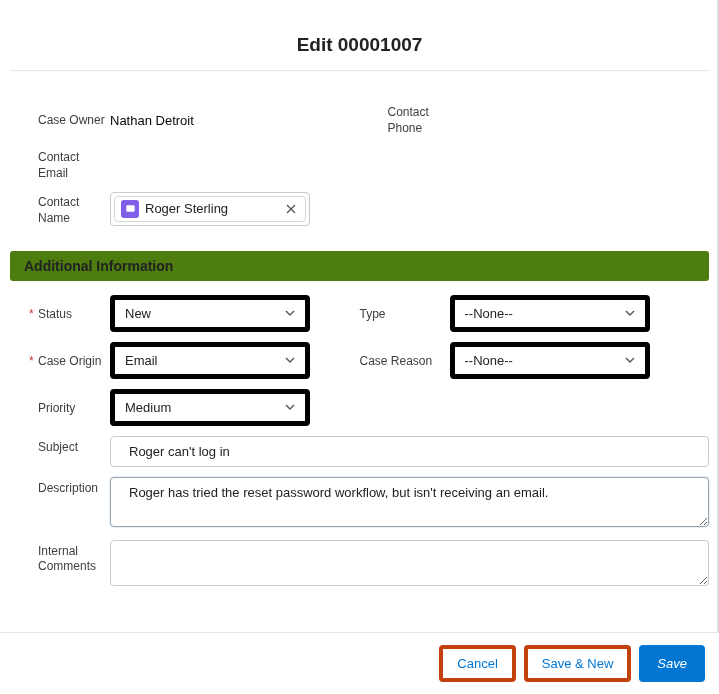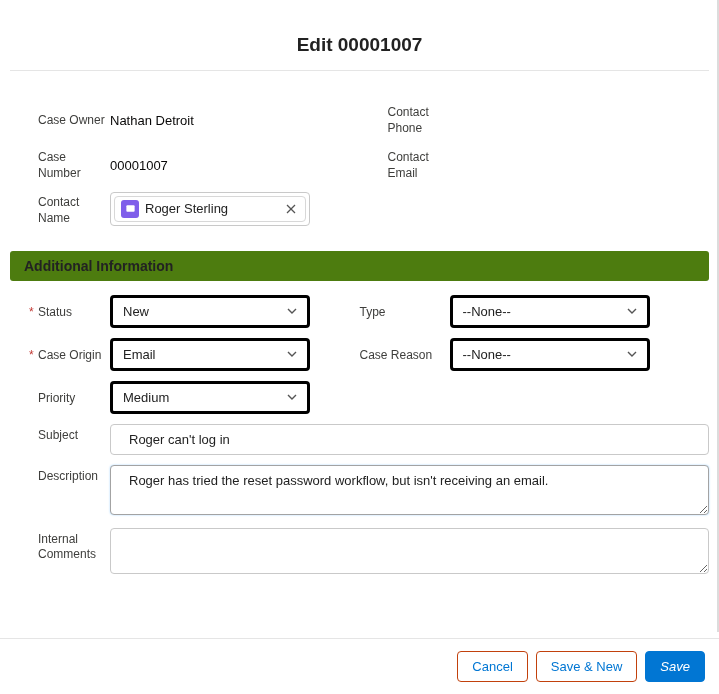--- a/index.html
+++ b/index.html
@@ -16,29 +16,29 @@
 .lookup-box { border: 1px solid #c9c9c9; border-radius: 4px; padding: 3px; display: flex; align-items: center; width: 200px; }
 .pill { display: flex; align-items: center; border: 1px solid #d8d8d8; border-radius: 4px; padding: 3px 6px; width: 100%; background: #fff; }
 .pill-icon { width: 18px; height: 18px; border-radius: 3px; display: flex; align-items: center; justify-content: center; margin-right: 6px; flex-shrink: 0; }
 .pill-icon.purple { background: #7f5eea; }
 .pill-icon.blue { background: #6698ed; }
 .pill-icon svg { fill: #fff; }
 .pill-text { flex: 1; font-size: 13px; color: #222; white-space: nowrap; overflow: hidden; text-overflow: ellipsis; }
 .pill-close { width: 16px; height: 16px; display: flex; align-items: center; justify-content: center; cursor: pointer; flex-shrink: 0; margin-left: 4px; }
 .pill-close svg { stroke: #555; }
 .section-header { background: #4d7c0f; padding: 7px 14px; font-size: 14px; font-weight: 600; color: #222; border-radius: 3px; margin: 14px 0 14px 0; }
-.select-box { border: 3px solid #000000; border-radius: 4px; padding: 6px 10px; width: 200px; display: flex; align-items: center; justify-content: space-between; background: #fff; cursor: pointer; }
+.select-box { border: 5px solid #000000; border-radius: 4px; padding: 6px 10px; width: 200px; display: flex; align-items: center; justify-content: space-between; background: #fff; cursor: pointer; }
 .select-box .sel-text { font-size: 13px; color: #222; }
 .select-box .chev { width: 10px; height: 10px; }
 .input-text { border: 1px solid #c9c9c9; border-radius: 4px; padding: 7px 18px; width: 100%; font-size: 13px; color: #222; background: #fff; }
 .input-text.focused { border: 1px solid #a3a3a3; box-shadow: 0 0 2px rgba(27,150,255,0.4); }
 textarea.input-text { resize: both; font-family: inherit; min-height: 50px; }
 .wide-field { flex: 1; }
 .footer { border-top: 1px solid #e5e5e5; padding: 12px 14px; display: flex; justify-content: flex-end; gap: 8px; background: #fff; }
-.btn { border: 1px solid #c2410c; background: #fff; color: #0176d3; padding: 7px 14px; border-radius: 4px; font-size: 13px; cursor: pointer; }
+.btn { border: 4px solid #c2410c; background: #fff; color: #0176d3; padding: 7px 14px; border-radius: 4px; font-size: 13px; cursor: pointer; }
 .btn.primary { background: #0176d3; border-color: #0176d3; color: #fff; font-style: italic; }
 .scroll-edge { position: absolute; right: 0; top: 0; bottom: 62px; width: 2px; background: #dcdcdc; }
 </style>
 </head>
 <body>
 
 <div class="modal">
   <div class="header">
     <h2>Edit 00001007</h2>
   </div>
@@ -49,24 +49,20 @@
       <div class="col">
         <div class="label">Case Owner</div>
         <div class="value-static">Nathan Detroit</div>
       </div>
       <div class="col">
         <div class="label">Contact Phone</div>
       </div>
     </div>
 
     <div class="row">
-      <div class="col">
-        <div class="label">Case Number</div>
-        <div class="value-static">00001007</div>
-      </div>
       <div class="col">
         <div class="label">Contact Email</div>
       </div>
     </div>
 
     <div class="row">
       <div class="col">
         <div class="label">Contact Name</div>
         <div class="lookup-box">
           <div class="pill">

